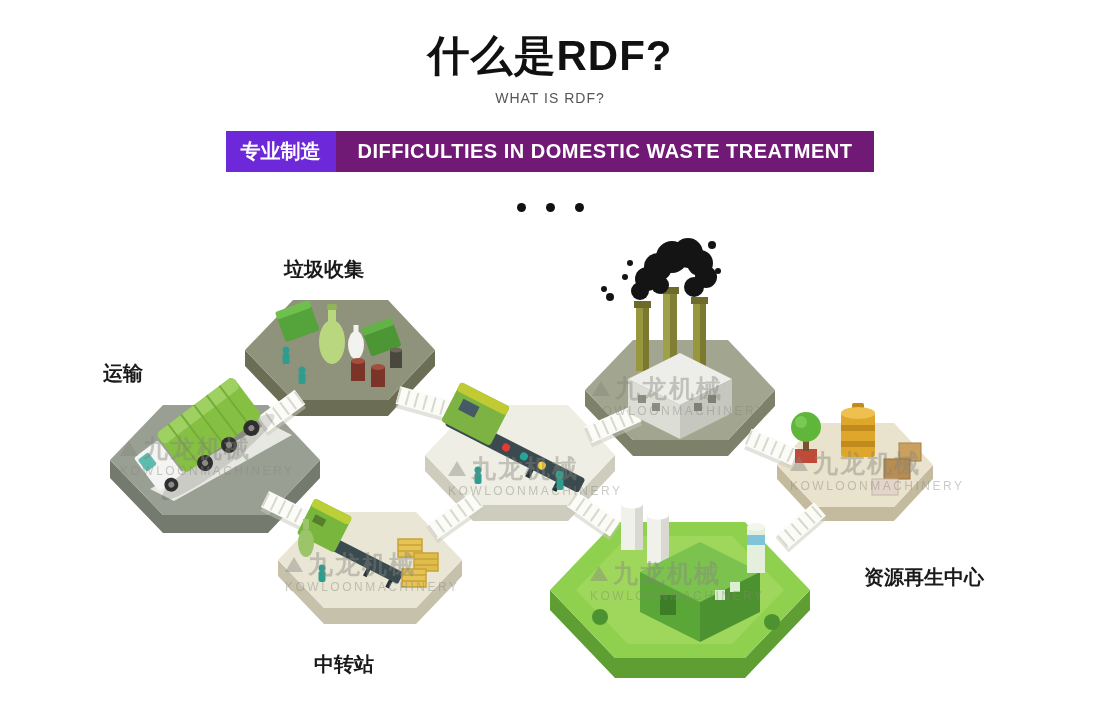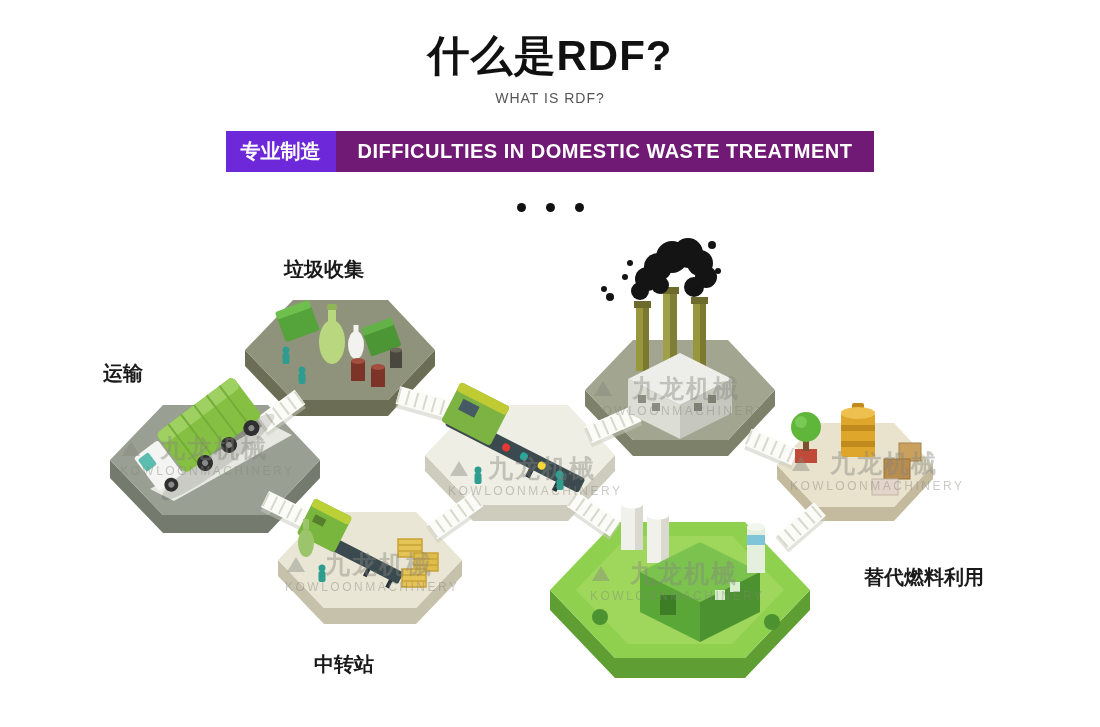--- a/index.html
+++ b/index.html
@@ -9,21 +9,21 @@
   .banner{position:absolute;top:131px;left:0;width:100%;display:flex;justify-content:center;align-items:stretch;}
   .banner-tag{background:#6d28d9;color:#fff;font-size:20px;font-weight:bold;padding:7px 15px;display:flex;align-items:center;}
   .banner-text{background:#701a75;color:#fff;font-size:20px;font-weight:bold;padding:7px 22px;letter-spacing:.5px;display:flex;align-items:center;}
   .dots{position:absolute;top:198px;left:0;width:100%;text-align:center;}
   .dot{display:inline-block;width:9px;height:9px;border-radius:50%;background:#111;margin:0 10px;}
   .diagram{position:absolute;top:227px;left:0;width:1100px;height:500px;}
   .diagram svg{position:absolute;left:0;top:0;}
   .label{position:absolute;font-size:20px;font-weight:bold;color:#1a1a1a;white-space:nowrap;}
   .label-center{text-align:center;white-space:normal;line-height:1.25;}
   .watermark{position:absolute;opacity:.42;pointer-events:none;text-align:center;color:#85857d;}
-  .wm-row{display:flex;align-items:center;justify-content:center;gap:20px;font-family:Liberation Serif, serif;}
+  .wm-row{display:flex;align-items:center;justify-content:flex-start;gap:5px;font-family:Liberation Serif, serif;}
   .wm-logo{display:inline-block;width:0;height:0;border-left:9px solid transparent;border-right:9px solid transparent;border-bottom:15px solid #85857d;}
   .wm-text{font-size:25px;font-weight:bold;letter-spacing:2px;}
   .wm-sub{font-size:12px;letter-spacing:2.5px;margin-top:-1px;}
 </style>
 </head>
 <body>
 
 <div class="page">
 
   <div class="title">什么是RDF?</div>
@@ -307,21 +307,21 @@
             <circle cy="-9" r="3.5"></circle>
             <rect x="-3.5" y="-6" width="7" height="11" rx="2"></rect>
           </g>
       </g>
     </svg>
   </div>
 
   <div class="label" style="left:103px;top:360px;">运输</div>
   <div class="label" style="left:284px;top:256px;">垃圾收集</div>
   <div class="label" style="left:314px;top:651px;">中转站</div>
-  <div class="label" style="left:864px;top:564px;">替代燃料利用</div>
+  <div class="label" style="left:864px;top:564px;">资源再生中心</div>
 
   <div class="watermark" style="left:120px;top:432px;width:150px;">
     <div class="wm-row">
         <span class="wm-logo"></span>
         <span class="wm-text">九龙机械</span>
       </div>
     <div class="wm-sub">KOWLOONMACHINERY</div>
   </div>
   <div class="watermark" style="left:285px;top:548px;width:150px;">
     <div class="wm-row">

